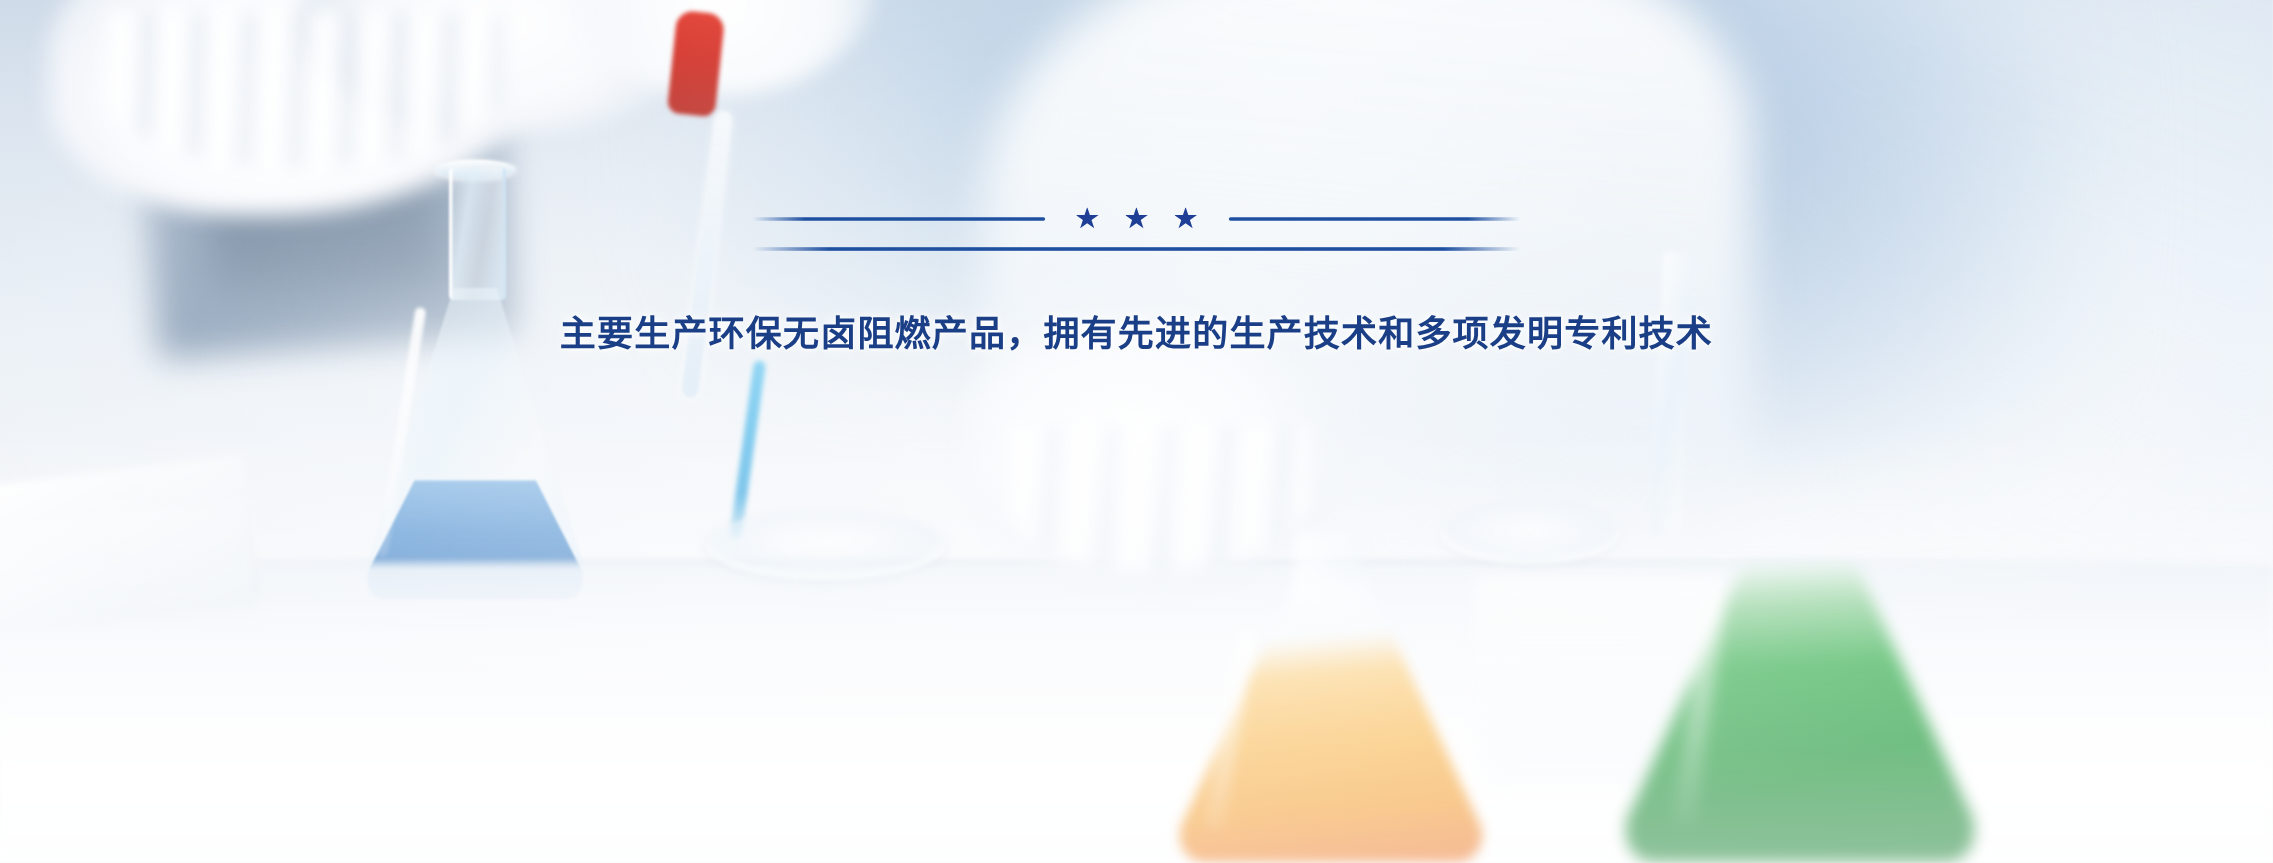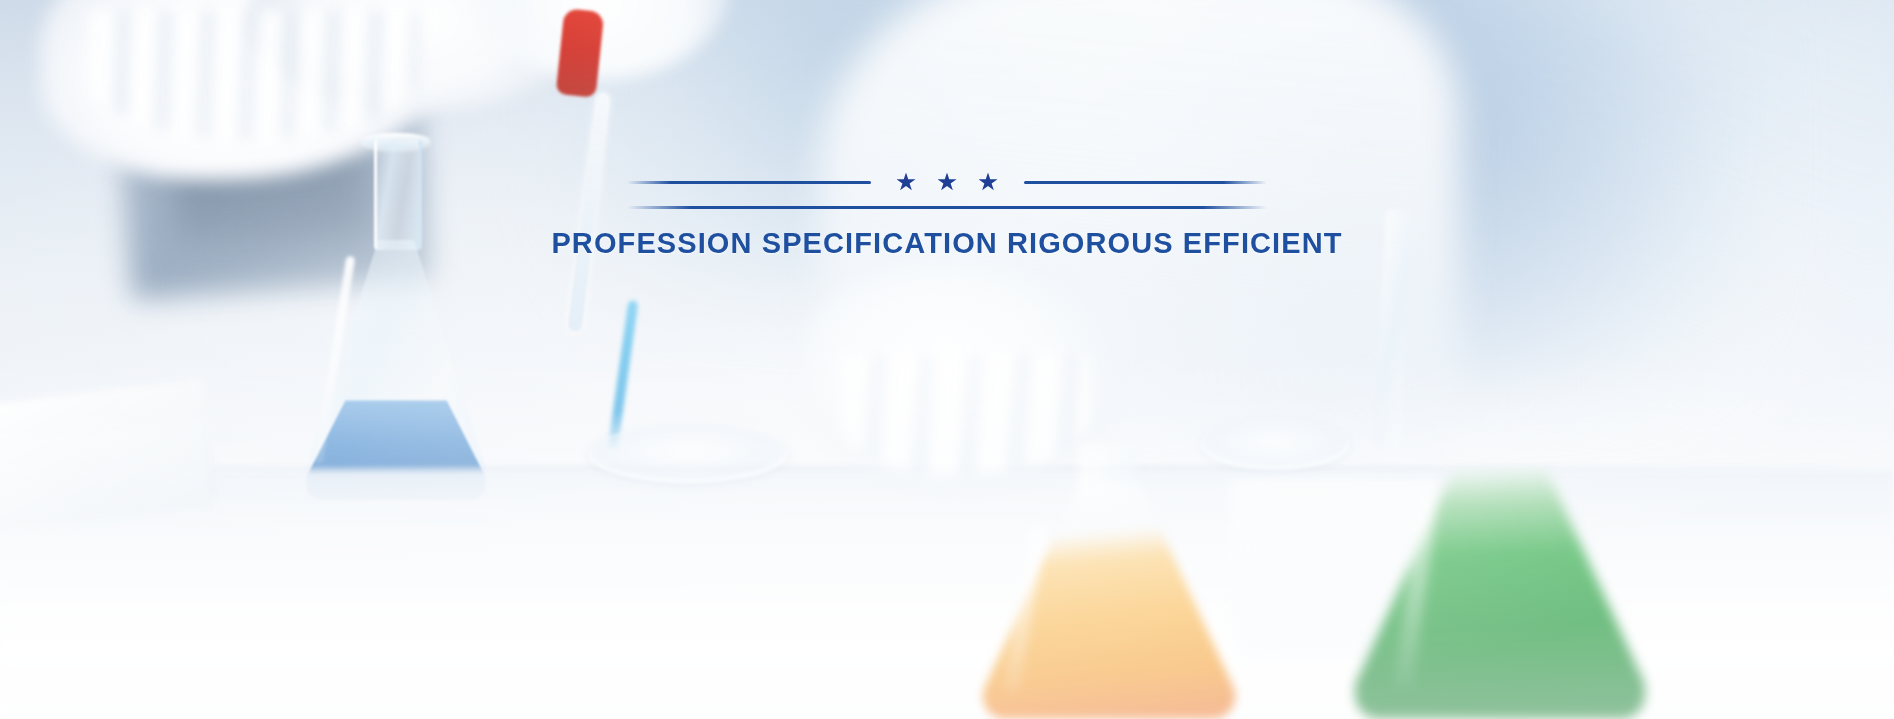--- a/index.html
+++ b/index.html
@@ -426,17 +426,17 @@
         <span class="star"></span>
         <span class="star"></span>
         <span class="star"></span>
       </div>
       <div class="rule-seg right"></div>
     </div>
 
 
     <div class="under-rule"></div>
 
-    <div class="sub-en">PROFESSION SPECIFICATION RIGOROUS EFFICIENT</div>
-
+
+    <div class="tagline">主要生产环保无卤阻燃产品，拥有先进的生产技术和多项发明专利技术</div>
 
   </div>
 </div>
 
 </body></html>

